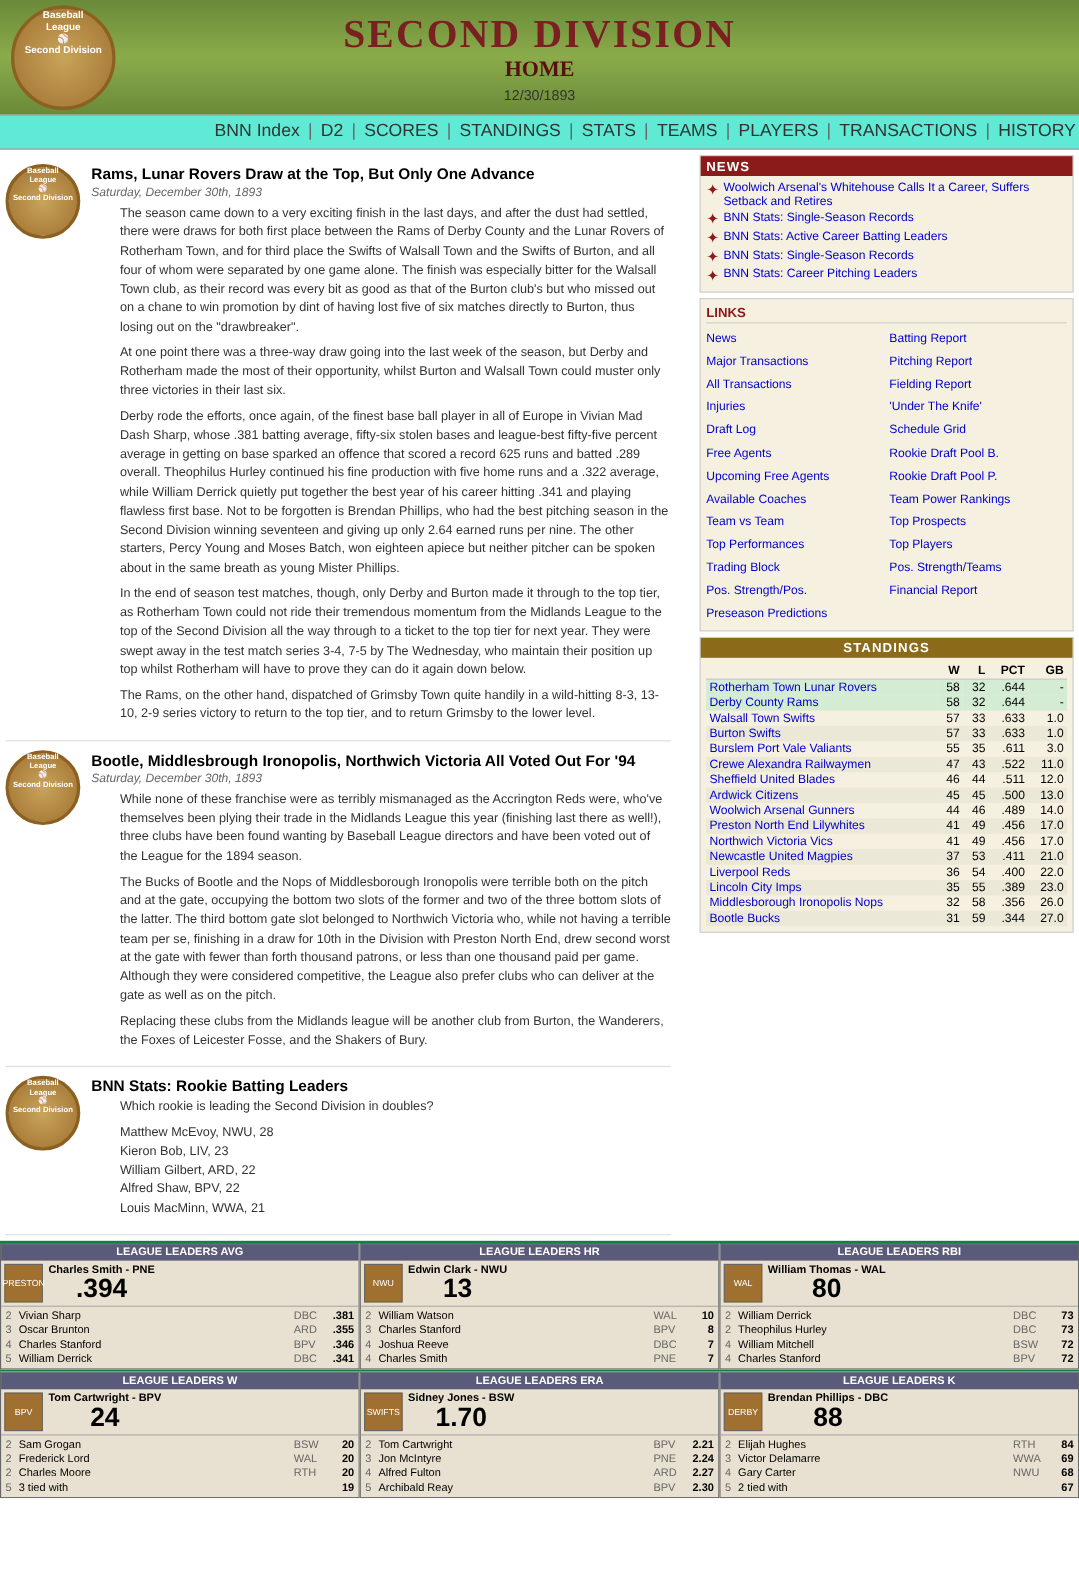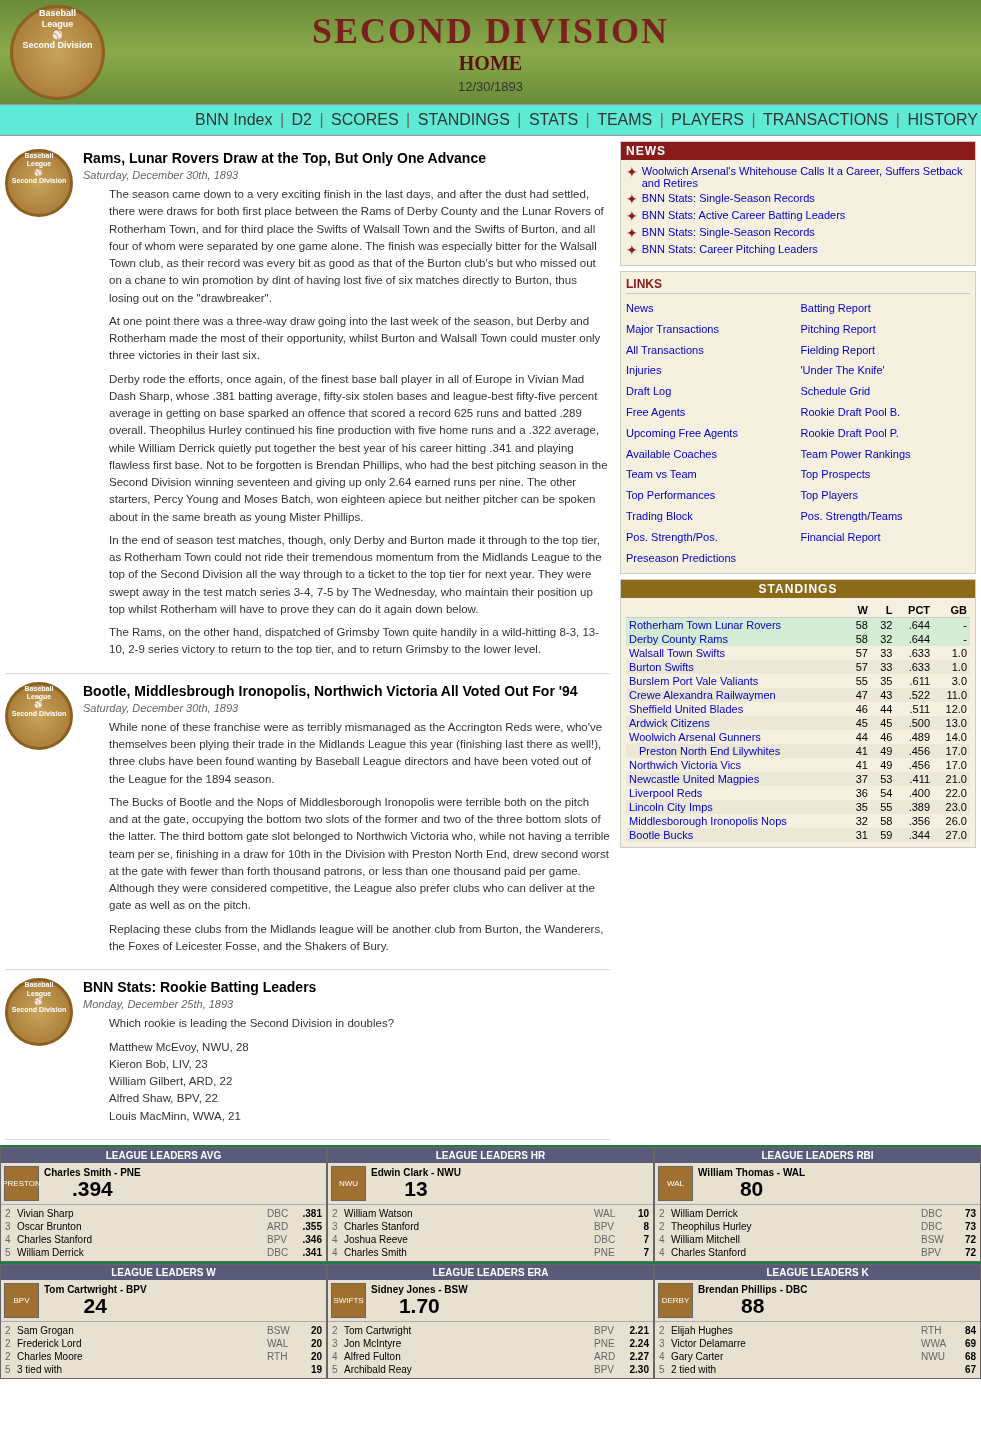--- a/index.html
+++ b/index.html
@@ -46,21 +46,21 @@
       border-top: 1px solid #999;
       border-bottom: 1px solid #999;
       font-size: 16px;
     }
     .nav-bar a { color: #333; text-decoration: none; margin: 0 3px; }
     .nav-bar span { color: #666; }
     
     
     .main-content {
       display: flex;
-      gap: 0;
+      gap: 16px;
     }
     .left-col {
       flex: 0 0 615px;
       padding: 5px;
     }
     .right-col {
       flex: 1;
       padding: 5px;
       min-width: 0;
     }
@@ -128,21 +128,21 @@
       background: #a07030;
       border: 1px solid #666;
       display: flex;
       align-items: center;
       justify-content: center;
       font-size: 8px;
       color: #fff;
       text-align: center;
     }
     .leader-name { font-size: 10px; font-weight: bold; color: #000; }
-    .leader-stat { font-size: 21px; font-weight: bold; color: #000; text-align: center; line-height: 1; }
+    .leader-stat { font-size: 24px; font-weight: bold; color: #000; text-align: center; line-height: 1; }
     .leader-list { padding: 2px 4px; }
     .leader-list-item { display: flex; justify-content: space-between; font-size: 10px; padding: 1px 0; }
     .leader-list-item .rank { color: #666; width: 12px; }
     .leader-list-item .lname { flex: 1; }
     .leader-list-item .team { color: #666; width: 30px; }
     .leader-list-item .val { font-weight: bold; width: 25px; text-align: right; }
   </style>
 </head>
 <body>
 
@@ -212,21 +212,20 @@
     </div>
 
     <div class="article">
       <div class="article-logo">
         <div class="logo-circle" style="width:68px;height:68px;">
           <div class="logo-text" style="font-size:7px;">Baseball<br>League<br>⚾<br>Second Division</div>
         </div>
       </div>
       <div class="article-content">
         <div class="article-title">BNN Stats: Rookie Batting Leaders</div>
-        <div class="article-date">Monday, December 25th, 1893</div>
         <div class="article-text">
           <p>Which rookie is leading the Second Division in doubles?</p>
           <p id="rookie-lines">Matthew McEvoy, NWU, 28<br>Kieron Bob, LIV, 23<br>William Gilbert, ARD, 22<br>Alfred Shaw, BPV, 22<br>Louis MacMinn, WWA, 21</p>
         </div>
       </div>
     </div>
 
   </div>
 
   <div class="right-col">
@@ -358,21 +357,21 @@
     <td class="num">13.0</td>
   </tr>
             <tr>
     <td class="team-name"><a href="#" style="color:#00c;text-decoration:none;">Woolwich Arsenal Gunners</a></td>
     <td class="num">44</td>
     <td class="num">46</td>
     <td class="num">.489</td>
     <td class="num">14.0</td>
   </tr>
             <tr>
-    <td class="team-name"><a href="#" style="color:#00c;text-decoration:none;margin-left:10px;">Preston North End Lilywhites</a></td>
+    <td class="team-name"><a href="#" style="color:#00c;text-decoration:none;">Preston North End Lilywhites</a></td>
     <td class="num">41</td>
     <td class="num">49</td>
     <td class="num">.456</td>
     <td class="num">17.0</td>
   </tr>
             <tr>
     <td class="team-name"><a href="#" style="color:#00c;text-decoration:none;">Northwich Victoria Vics</a></td>
     <td class="num">41</td>
     <td class="num">49</td>
     <td class="num">.456</td>

